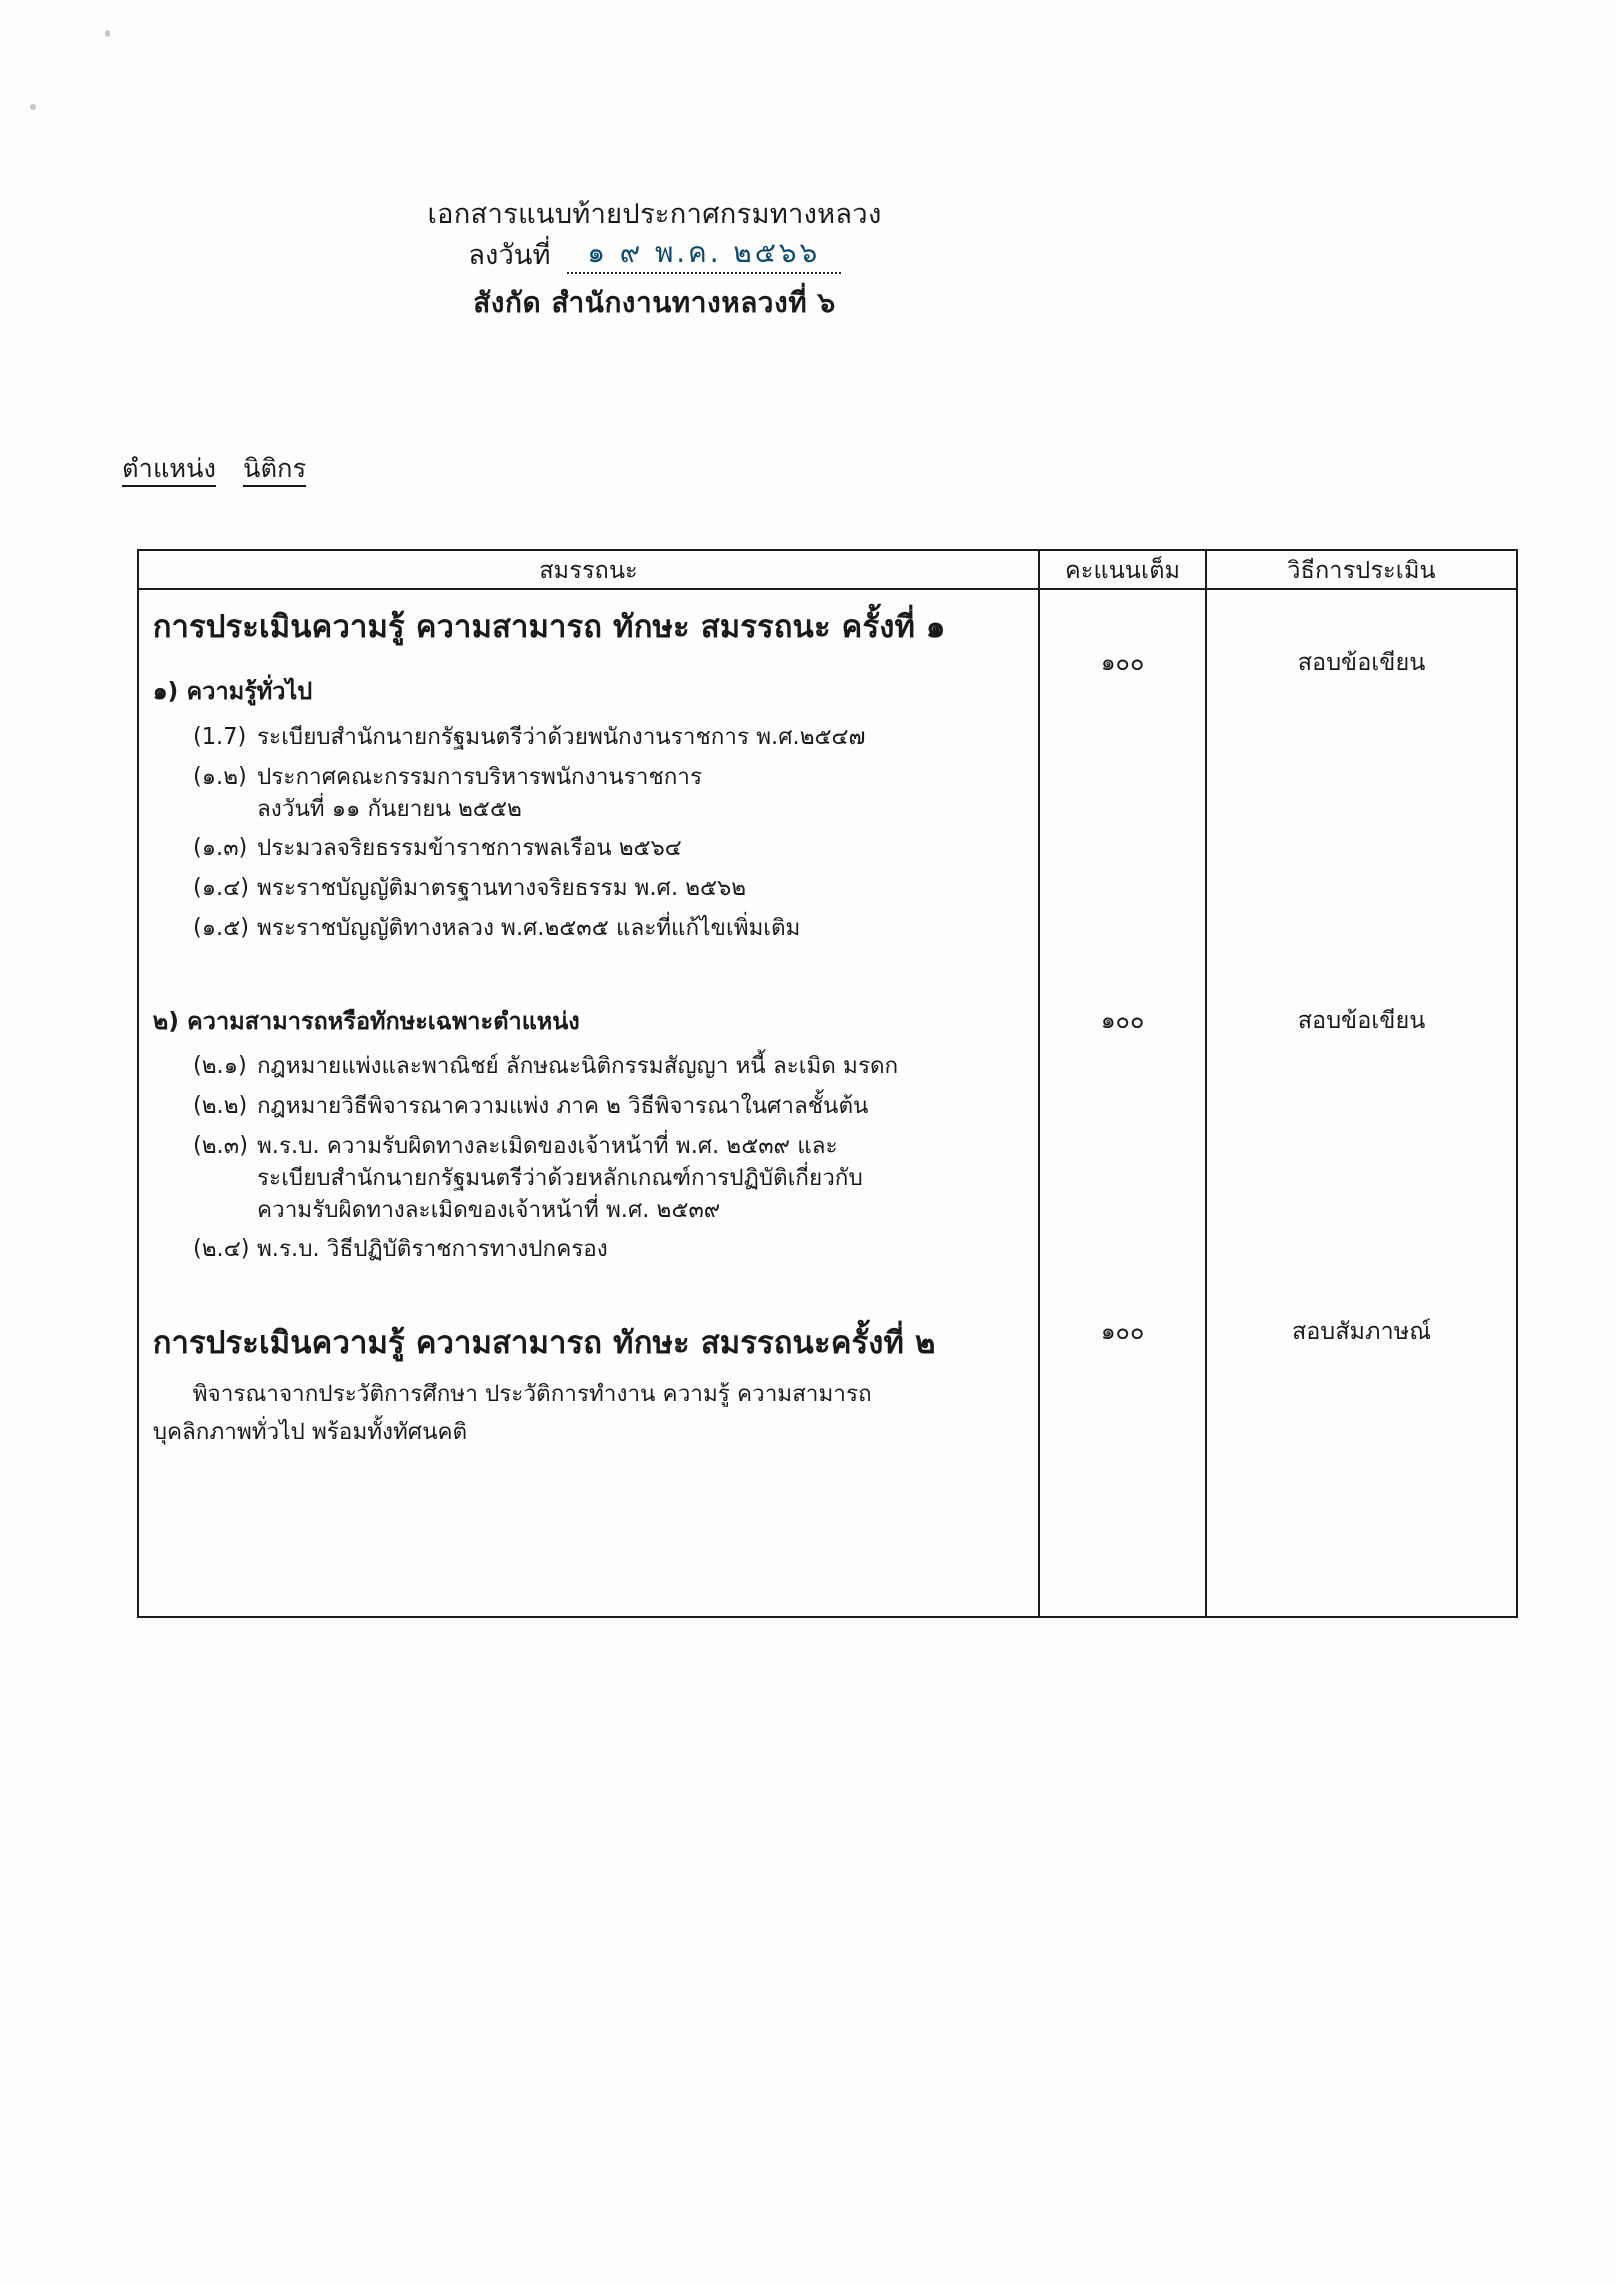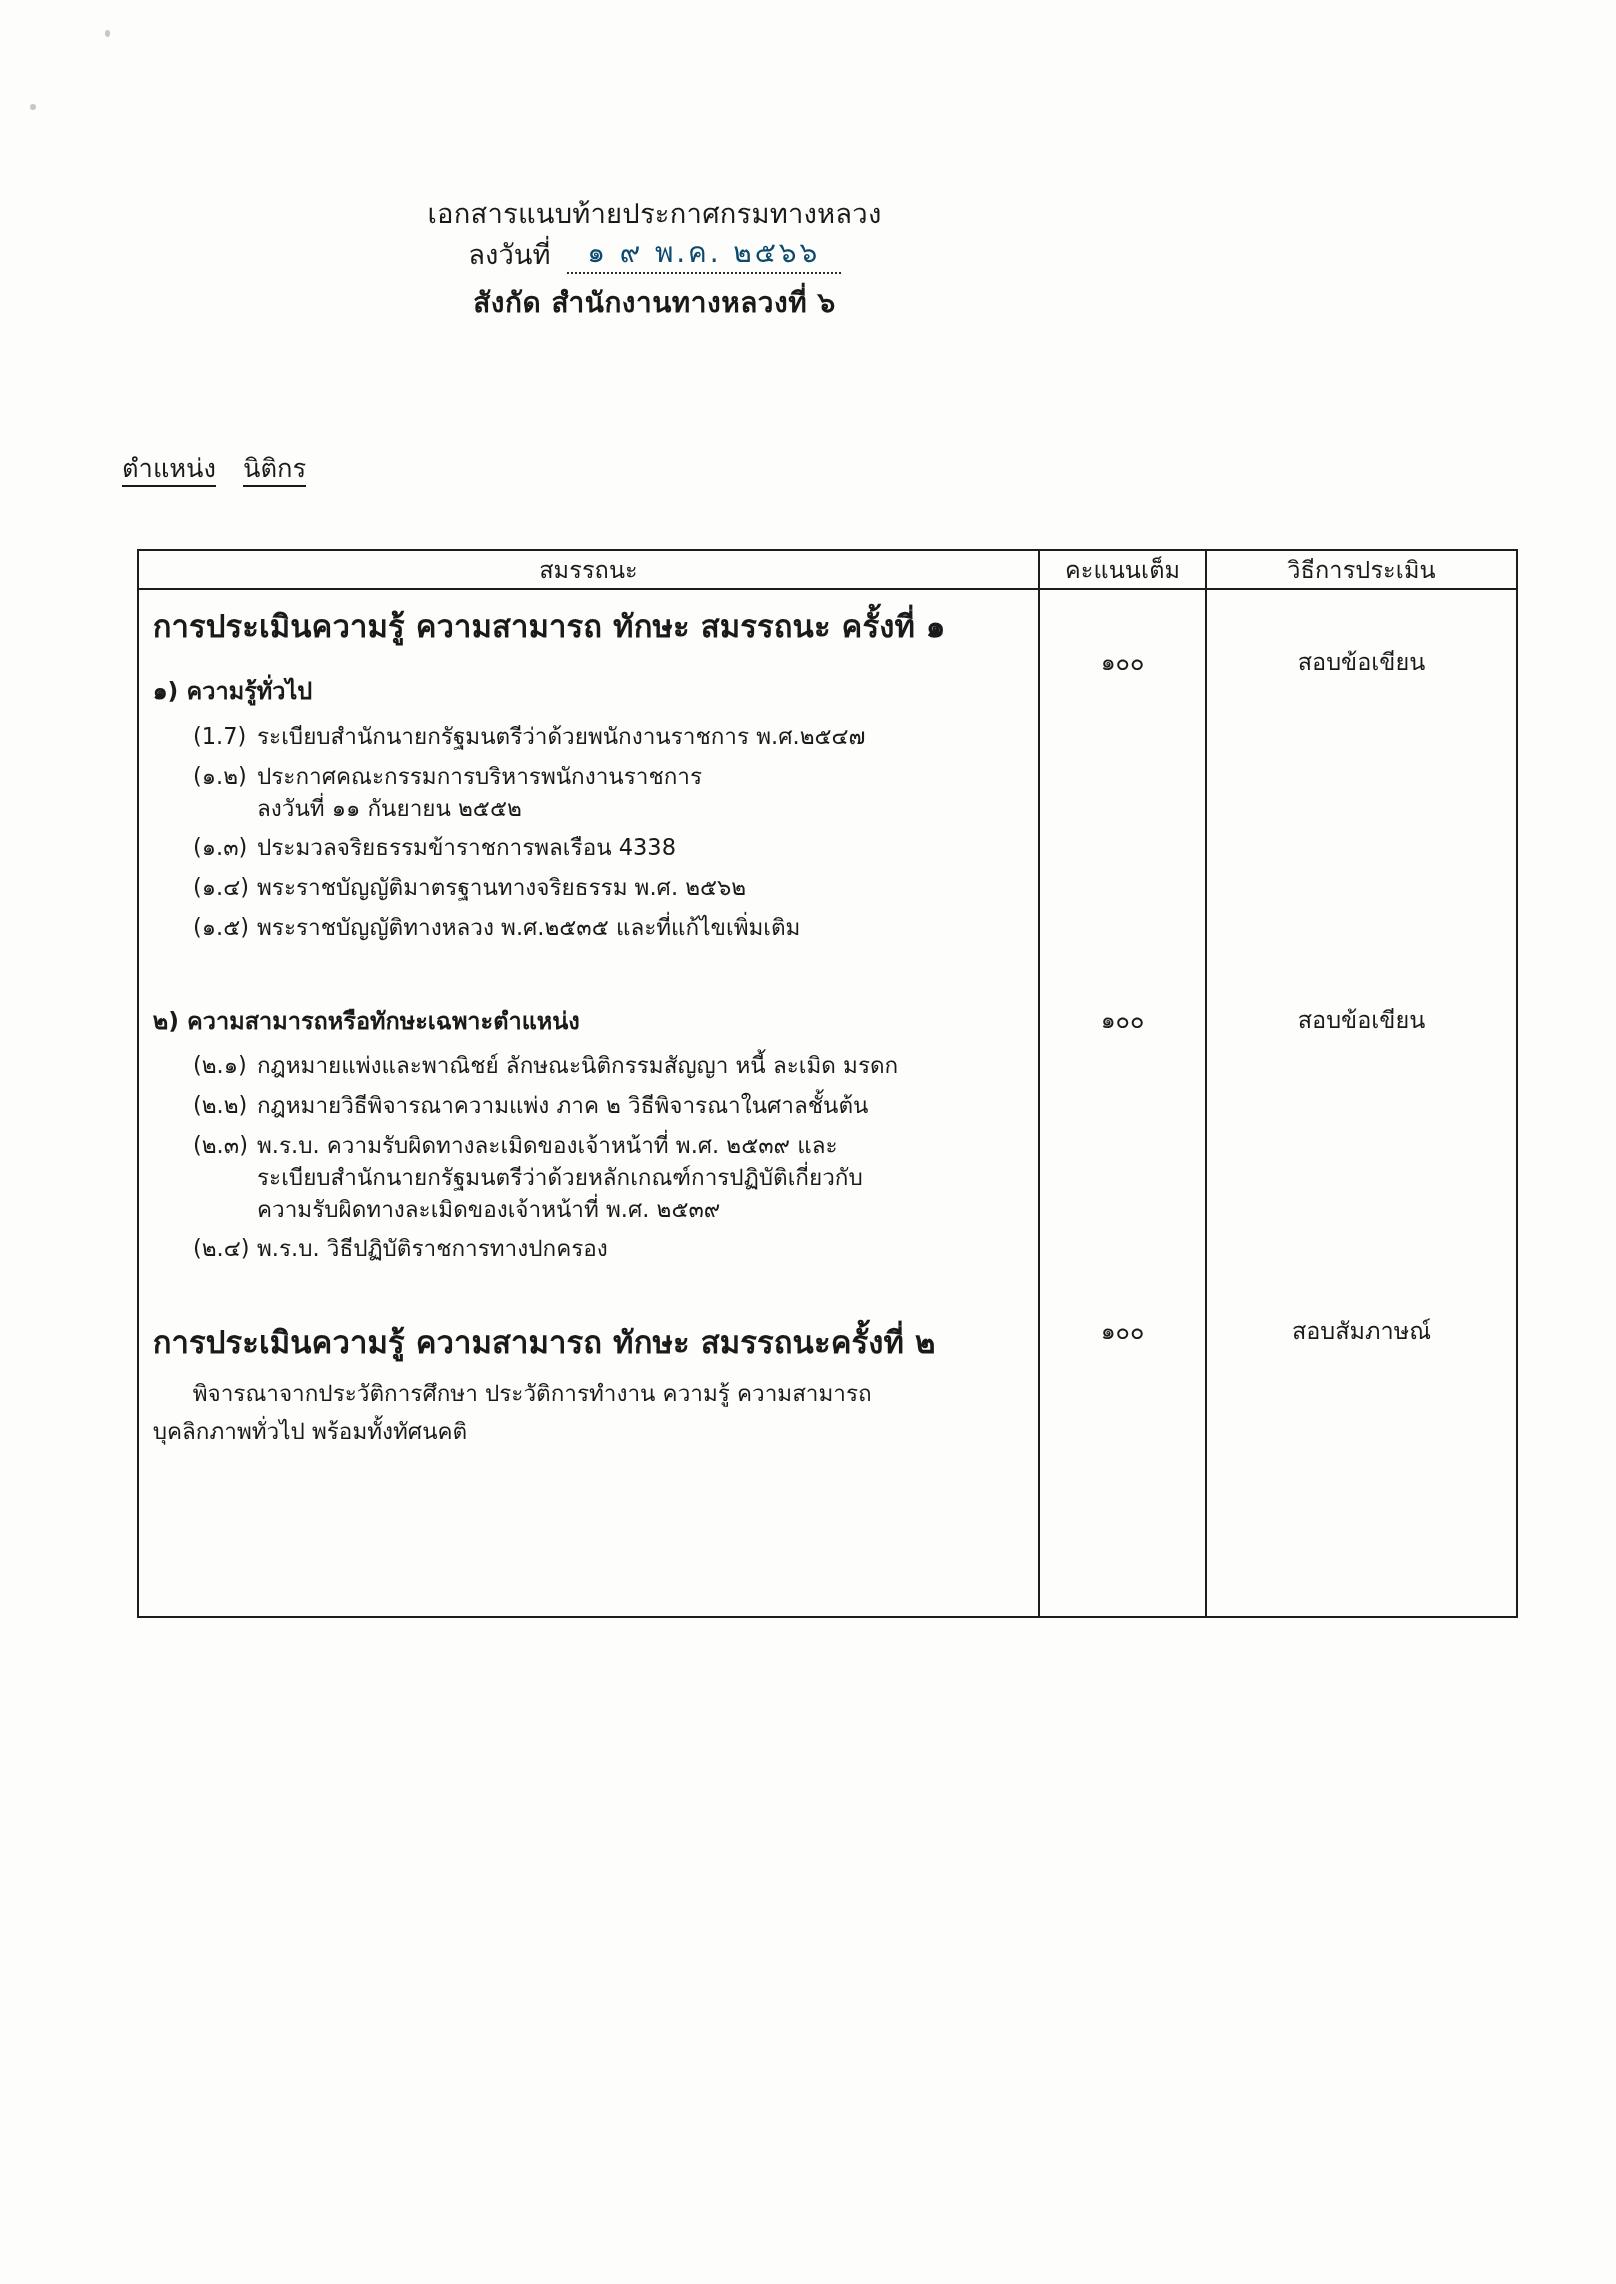--- a/index.html
+++ b/index.html
@@ -202,21 +202,21 @@
 
           <div class="item-head">๑)  ความรู้ทั่วไป</div>
           <div class="sub">
             <span class="num">(1.7)</span><span>ระเบียบสำนักนายกรัฐมนตรีว่าด้วยพนักงานราชการ  พ.ศ.๒๕๔๗</span>
           </div>
           <div class="sub">
             <span class="num">(๑.๒)</span><span>ประกาศคณะกรรมการบริหารพนักงานราชการ</span>
             <span class="cont">ลงวันที่ ๑๑ กันยายน ๒๕๕๒</span>
           </div>
           <div class="sub">
-            <span class="num">(๑.๓)</span><span>ประมวลจริยธรรมข้าราชการพลเรือน  4338</span>
+            <span class="num">(๑.๓)</span><span>ประมวลจริยธรรมข้าราชการพลเรือน  ๒๕๖๔</span>
           </div>
           <div class="sub">
             <span class="num">(๑.๔)</span><span>พระราชบัญญัติมาตรฐานทางจริยธรรม พ.ศ. ๒๕๖๒</span>
           </div>
           <div class="sub">
             <span class="num">(๑.๕)</span><span>พระราชบัญญัติทางหลวง พ.ศ.๒๕๓๕ และที่แก้ไขเพิ่มเติม</span>
           </div>
 
           <div class="spacer-md"></div>
 

